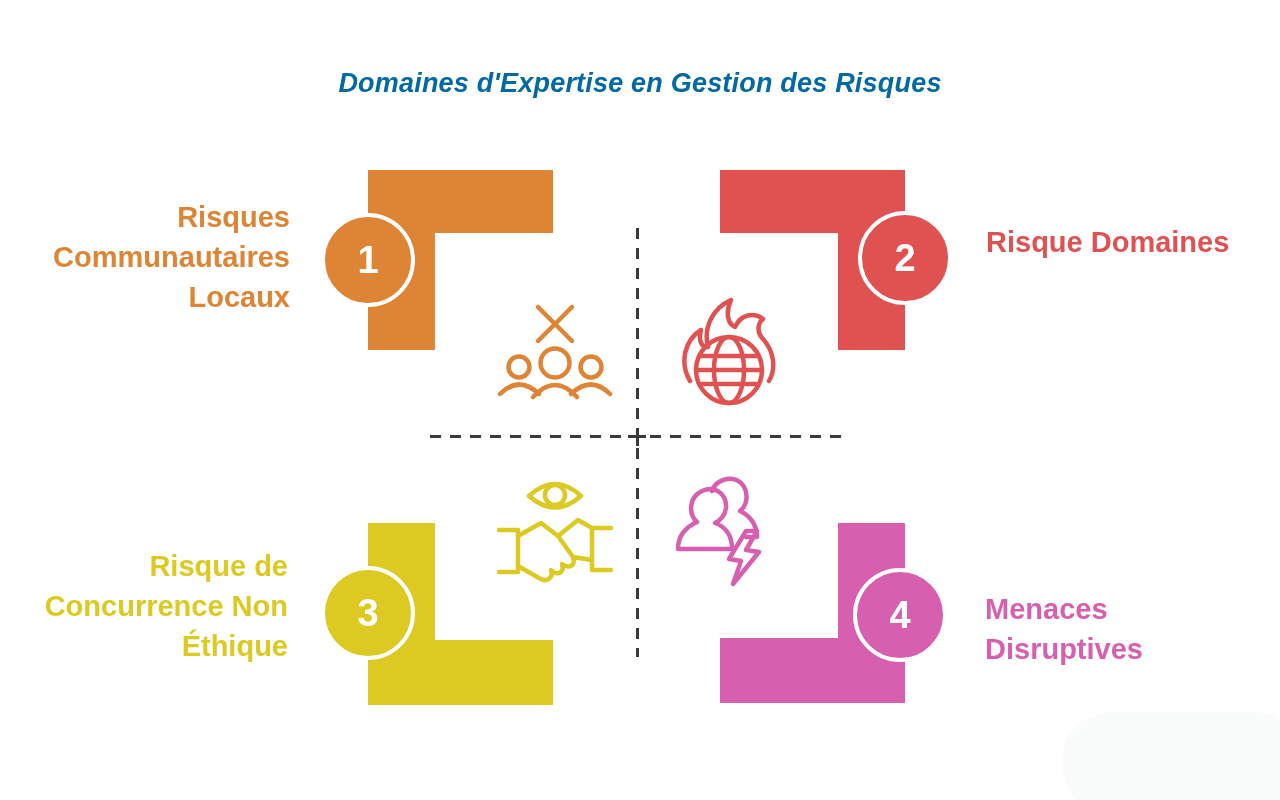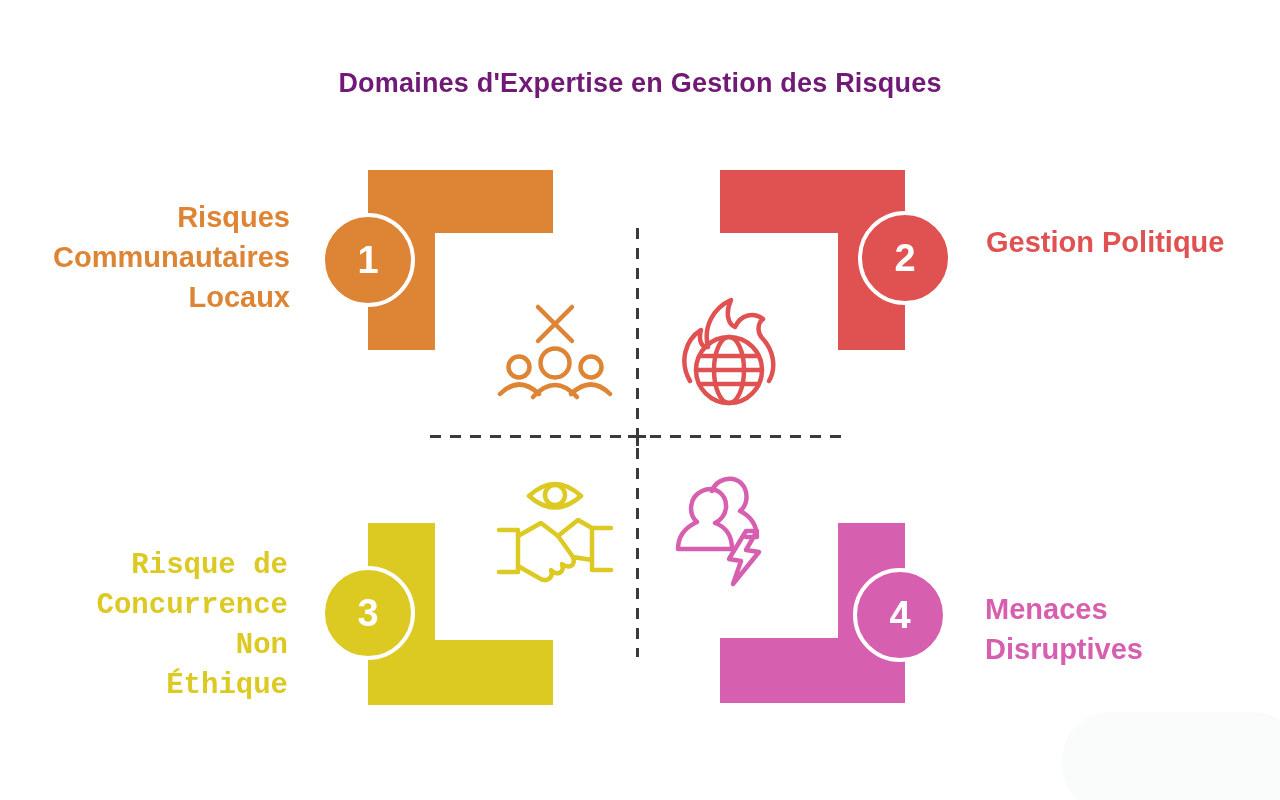--- a/index.html
+++ b/index.html
@@ -50,21 +50,21 @@
   .step-circle.c2{left:858px;top:211px;}
   .step-circle.c3{left:321px;top:566px;}
   .step-circle.c4{left:853px;top:568px;}
 
   
   .qlabel{
     font-size:29px;font-weight:700;line-height:40px;white-space:pre-line;
   }
   .qlabel.l1{left:40px;top:197px;width:250px;text-align:right;}
   .qlabel.l2{left:986px;top:222px;width:260px;text-align:left;}
-  .qlabel.l3{left:40px;top:546px;width:248px;text-align:right;font-family:Liberation Mono, monospace;}
+  .qlabel.l3{left:40px;top:546px;width:248px;text-align:right;}
   .qlabel.l4{left:985px;top:561px;width:220px;text-align:left;margin-top:28px;}
 
   
   .qicon svg{display:block;width:100%;height:100%;}
   .qicon{pointer-events:none;}
   .icon1{left:497px;top:302px;width:116px;height:100px;}
   .icon2{left:677px;top:297px;width:105px;height:112px;}
   .icon3{left:496px;top:466px;width:118px;height:120px;}
   .icon4{left:666px;top:467px;width:114px;height:120px;}
   .qicon path,.qicon circle,.qicon ellipse,.qicon line{
@@ -74,21 +74,21 @@
 
   
   .watermark{
     left:1062px;top:712px;width:240px;height:100px;
     background:#fafbfb;border-radius:48px;
   }
 </style>
 </head>
 <body>
 
-<div class="abs title" style="color: #701a75;">Domaines d'Expertise en Gestion des Risques</div>
+<div class="abs title" style="color: #0369a1; font-style: italic;">Domaines d'Expertise en Gestion des Risques</div>
 
 <div class="abs divider-h"></div>
 <div class="abs divider-v"></div>
 <div class="abs cross-h"></div>
 <div class="abs cross-v"></div>
 
 <div class="abs lshape q1" style="background-color: rgb(222, 132, 53);"></div>
 <div class="abs step-circle c1" style="background-color: rgb(222, 132, 53);">
   <span>1</span>
 </div>
@@ -105,21 +105,21 @@
     <path d="M3,92 Q22,73 42,92"></path>
     <path d="M36,95 Q58,71 80,95"></path>
     <path d="M74,92 Q94,73 113,92"></path>
   </svg>
 </div>
 
 <div class="abs lshape q2" style="background-color: rgb(224, 82, 82);"></div>
 <div class="abs step-circle c2" style="background-color: rgb(224, 82, 82);">
   <span>2</span>
 </div>
-<div class="abs qlabel l2" style="color: rgb(224, 82, 82);">Gestion Politique</div>
+<div class="abs qlabel l2" style="color: rgb(224, 82, 82);">Risque Domaines</div>
 <div class="abs qicon icon2" style="color: rgb(224, 82, 82);">
   <svg viewBox="0 0 105 112" xmlns="http://www.w3.org/2000/svg">
     <circle cx="52" cy="73" r="33"></circle>
     <ellipse cx="52" cy="73" rx="15" ry="33"></ellipse>
     <line x1="23" y1="59" x2="81" y2="59"></line>
     <line x1="19" y1="73" x2="85" y2="73"></line>
     <line x1="23" y1="87" x2="81" y2="87"></line>
     <path d="M13,84 C2,65 8,43 24,33 C21,44 25,51 31,50 C26,30 36,11 54,3 C48,16 51,27 58,30 C64,17 77,15 86,22 C80,27 80,36 86,42 C96,53 100,70 92,84"></path>
   </svg>
 </div>

